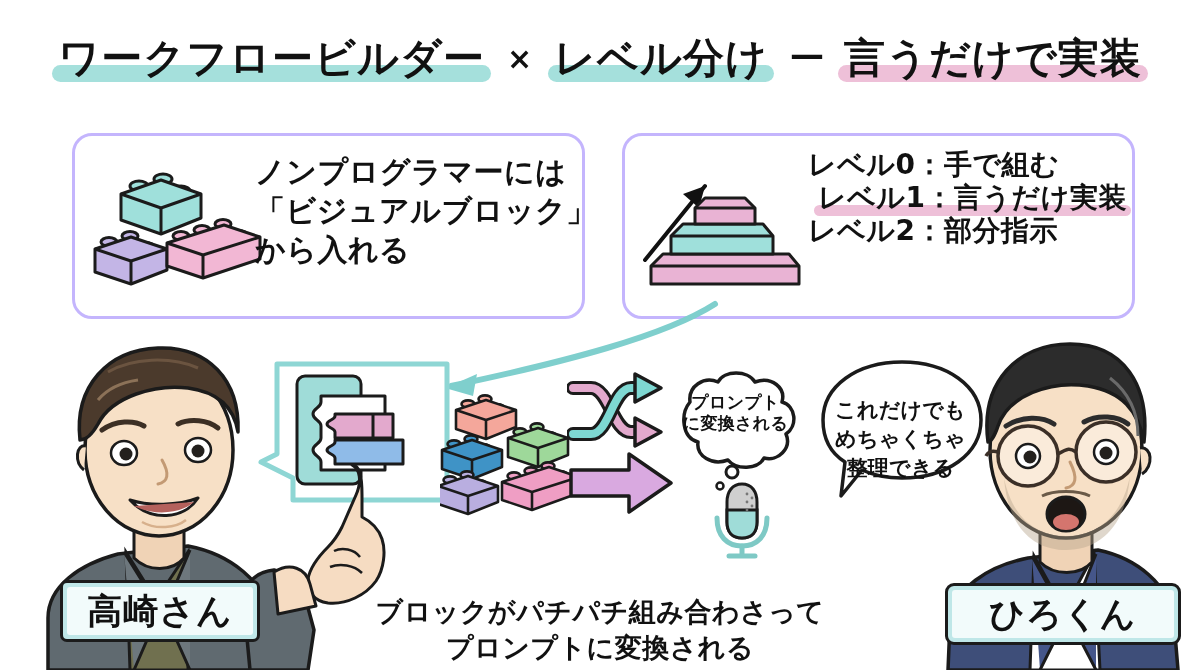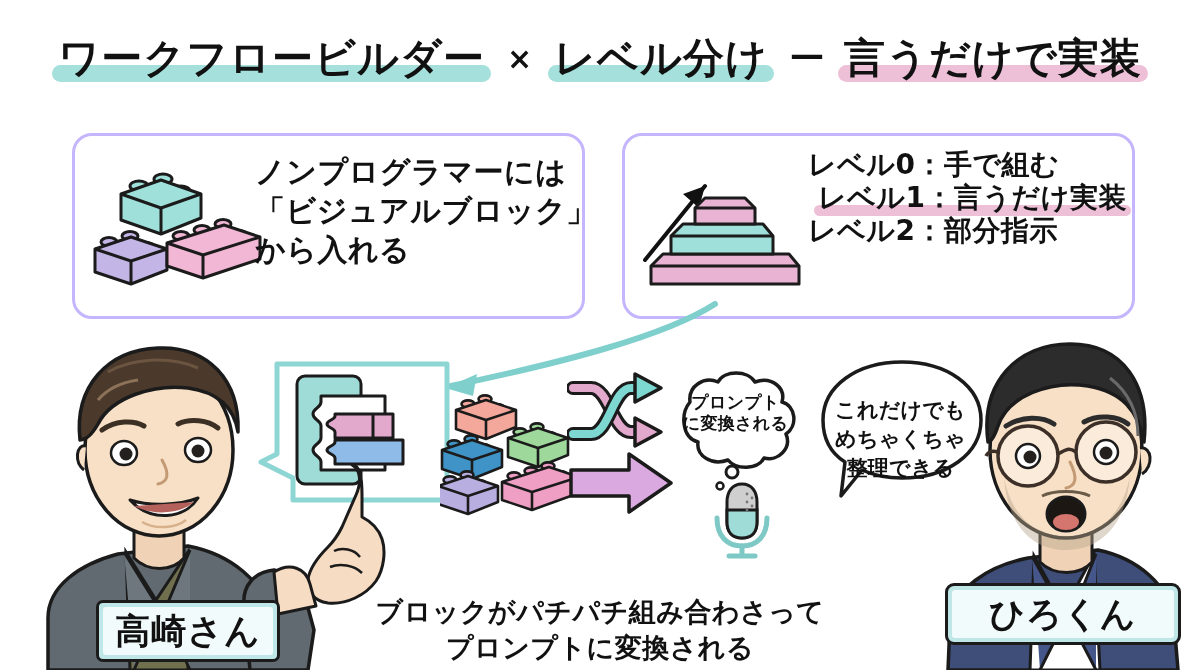--- a/index.html
+++ b/index.html
@@ -392,21 +392,21 @@
 
     <path d="M74 178 C78 228 104 250 136 250 C170 250 196 226 200 176
              C192 216 168 236 136 236 C104 236 82 216 74 178 Z" fill="#b9a78f" fill-opacity="0.45" stroke="none"></path>
 
     <path d="M112 196 C124 190 148 190 160 196" fill="none" stroke="#6a5a48" stroke-width="3"></path>
 
     <ellipse cx="136" cy="214" rx="19" ry="17" fill="#1d1714" stroke="#1b1b1b" stroke-width="3"></ellipse>
     <ellipse cx="136" cy="222" rx="13" ry="8" fill="#d4756e"></ellipse>
   </svg>
 
-  <div class="plate" style="left:60px;top:600px;width:184px;height:62px;margin-left:36px;">
+  <div class="plate" style="left:60px;top:580px;width:200px;height:62px;">
     <div class="plate-inner">
       <span class="plate-text">高崎さん</span>
     </div>
   </div>
 
   <div class="plate" style="left:945px;top:583px;width:236px;height:62px;border-radius:9px;">
     <div class="plate-inner">
       <span class="plate-text">ひろくん</span>
     </div>
   </div>

